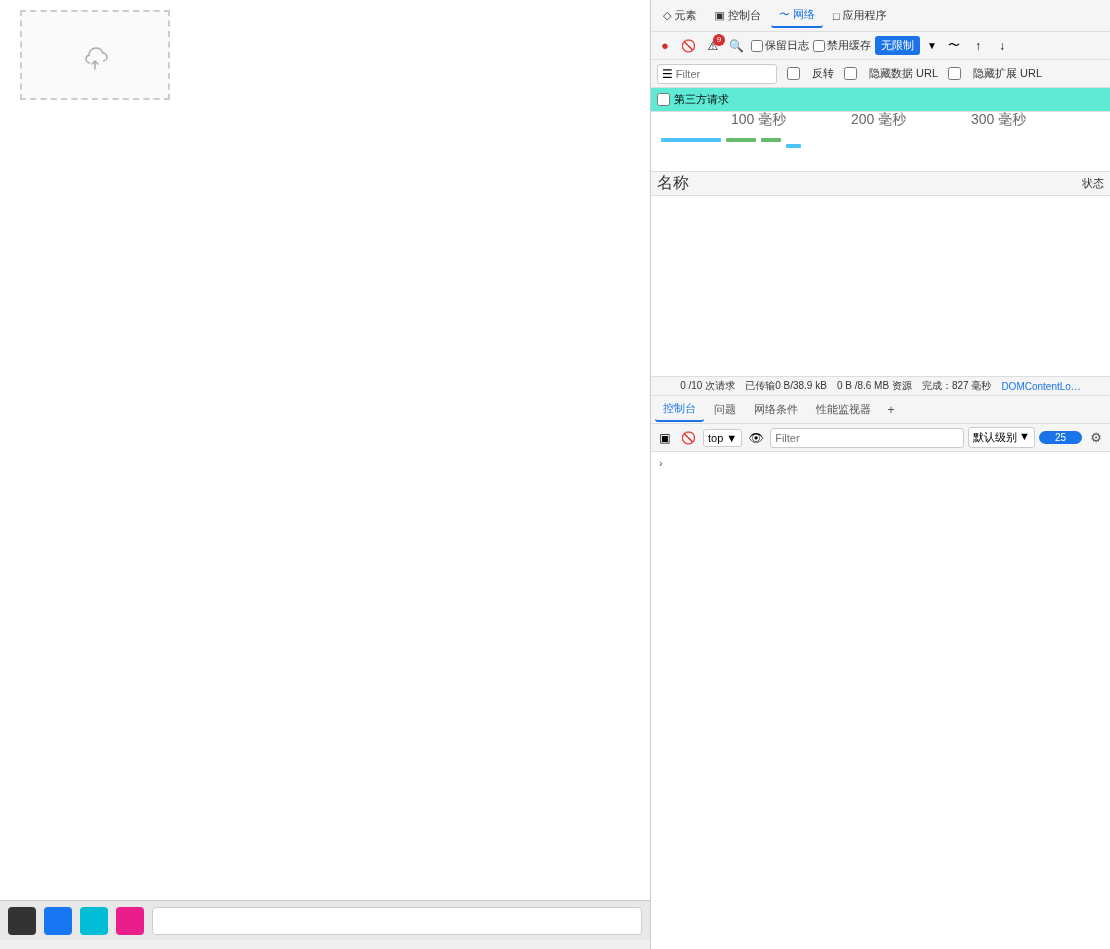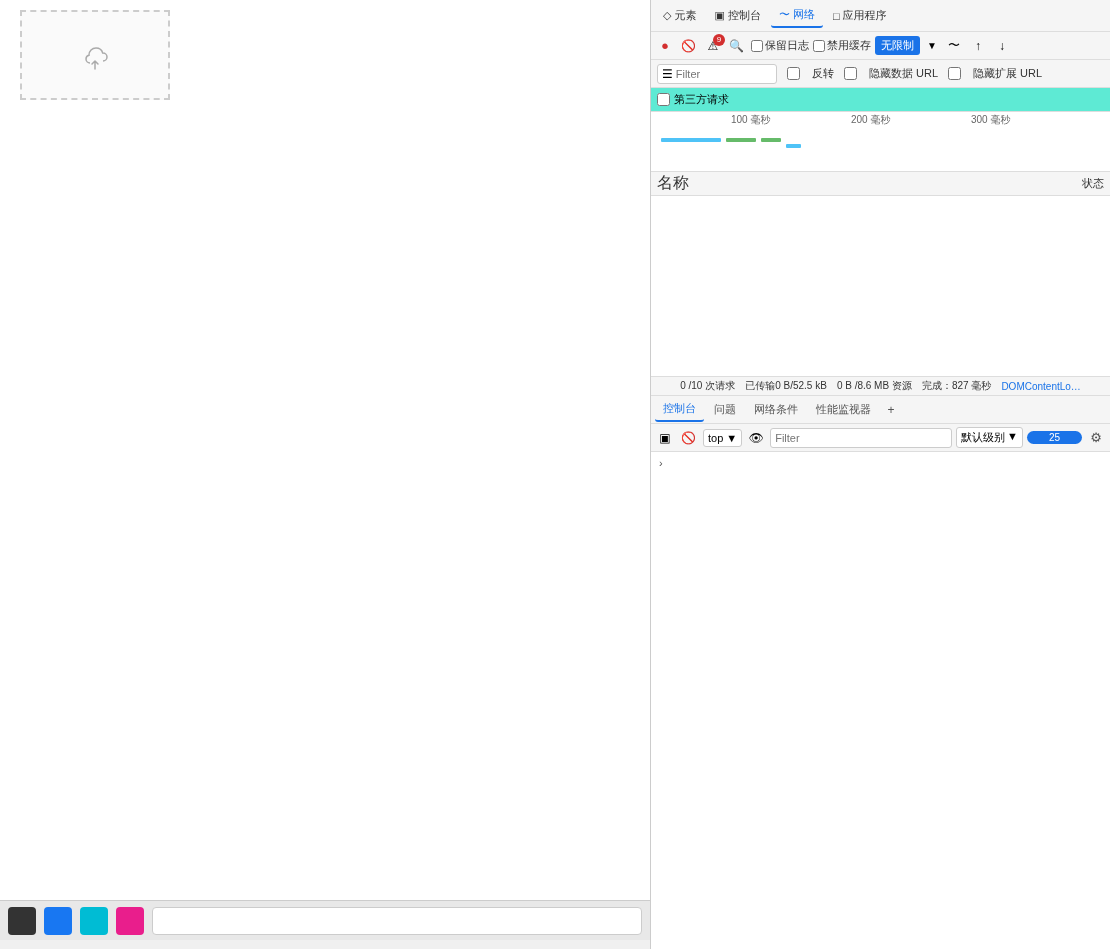--- a/index.html
+++ b/index.html
@@ -208,21 +208,21 @@
       flex-shrink: 0;
       overflow: hidden;
     }
 
     .timeline-ruler {
       position: absolute;
       top: 0; left: 0; right: 15px;
       height: 16px;
       display: flex; align-items: center;
       padding: 0 4px;
-      font-size: 10px;
+      font-size: 14px;
       color: #666;
     }
 
     
     .col-headers {
       height: 24px;
       background: #f5f5f5;
       border-bottom: 1px solid #ddd;
       display: flex; align-items: center;
       padding: 0 6px;
@@ -347,21 +347,21 @@
       padding: 2px 4px;
       gap: 2px;
       font-size: 11px;
       cursor: pointer;
     }
 
     .issue-badge {
       background: #1a73e8;
       color: white;
       border-radius: 10px;
-      padding: 1px 22px;
+      padding: 1px 16px;
       font-size: 10px;
       text-align: right;
     }
 
     .gear-btn {
       width: 20px; height: 20px;
       display: flex; align-items: center; justify-content: center;
       cursor: pointer;
       font-size: 13px;
       color: #555;
@@ -487,21 +487,21 @@
 
   <div class="col-headers">
     <span class="col-name">名称</span>
     <span class="col-status">状态</span>
   </div>
 
   <div class="network-list" style="height:180px; flex: none;"></div>
 
   <div class="status-bar">
     <span>0 /10 次请求</span>
-    <span>已传输0 B/52.5 kB</span>
+    <span>已传输0 B/38.9 kB</span>
     <span>0 B /8.6 MB 资源</span>
     <span>完成：827 毫秒</span>
     <span class="status-link">DOMContentLo…</span>
   </div>
 
   <div class="bottom-tabs">
     <div class="bt-tab active">
       <span>控制台</span>
     </div>
     <div class="bt-tab">

